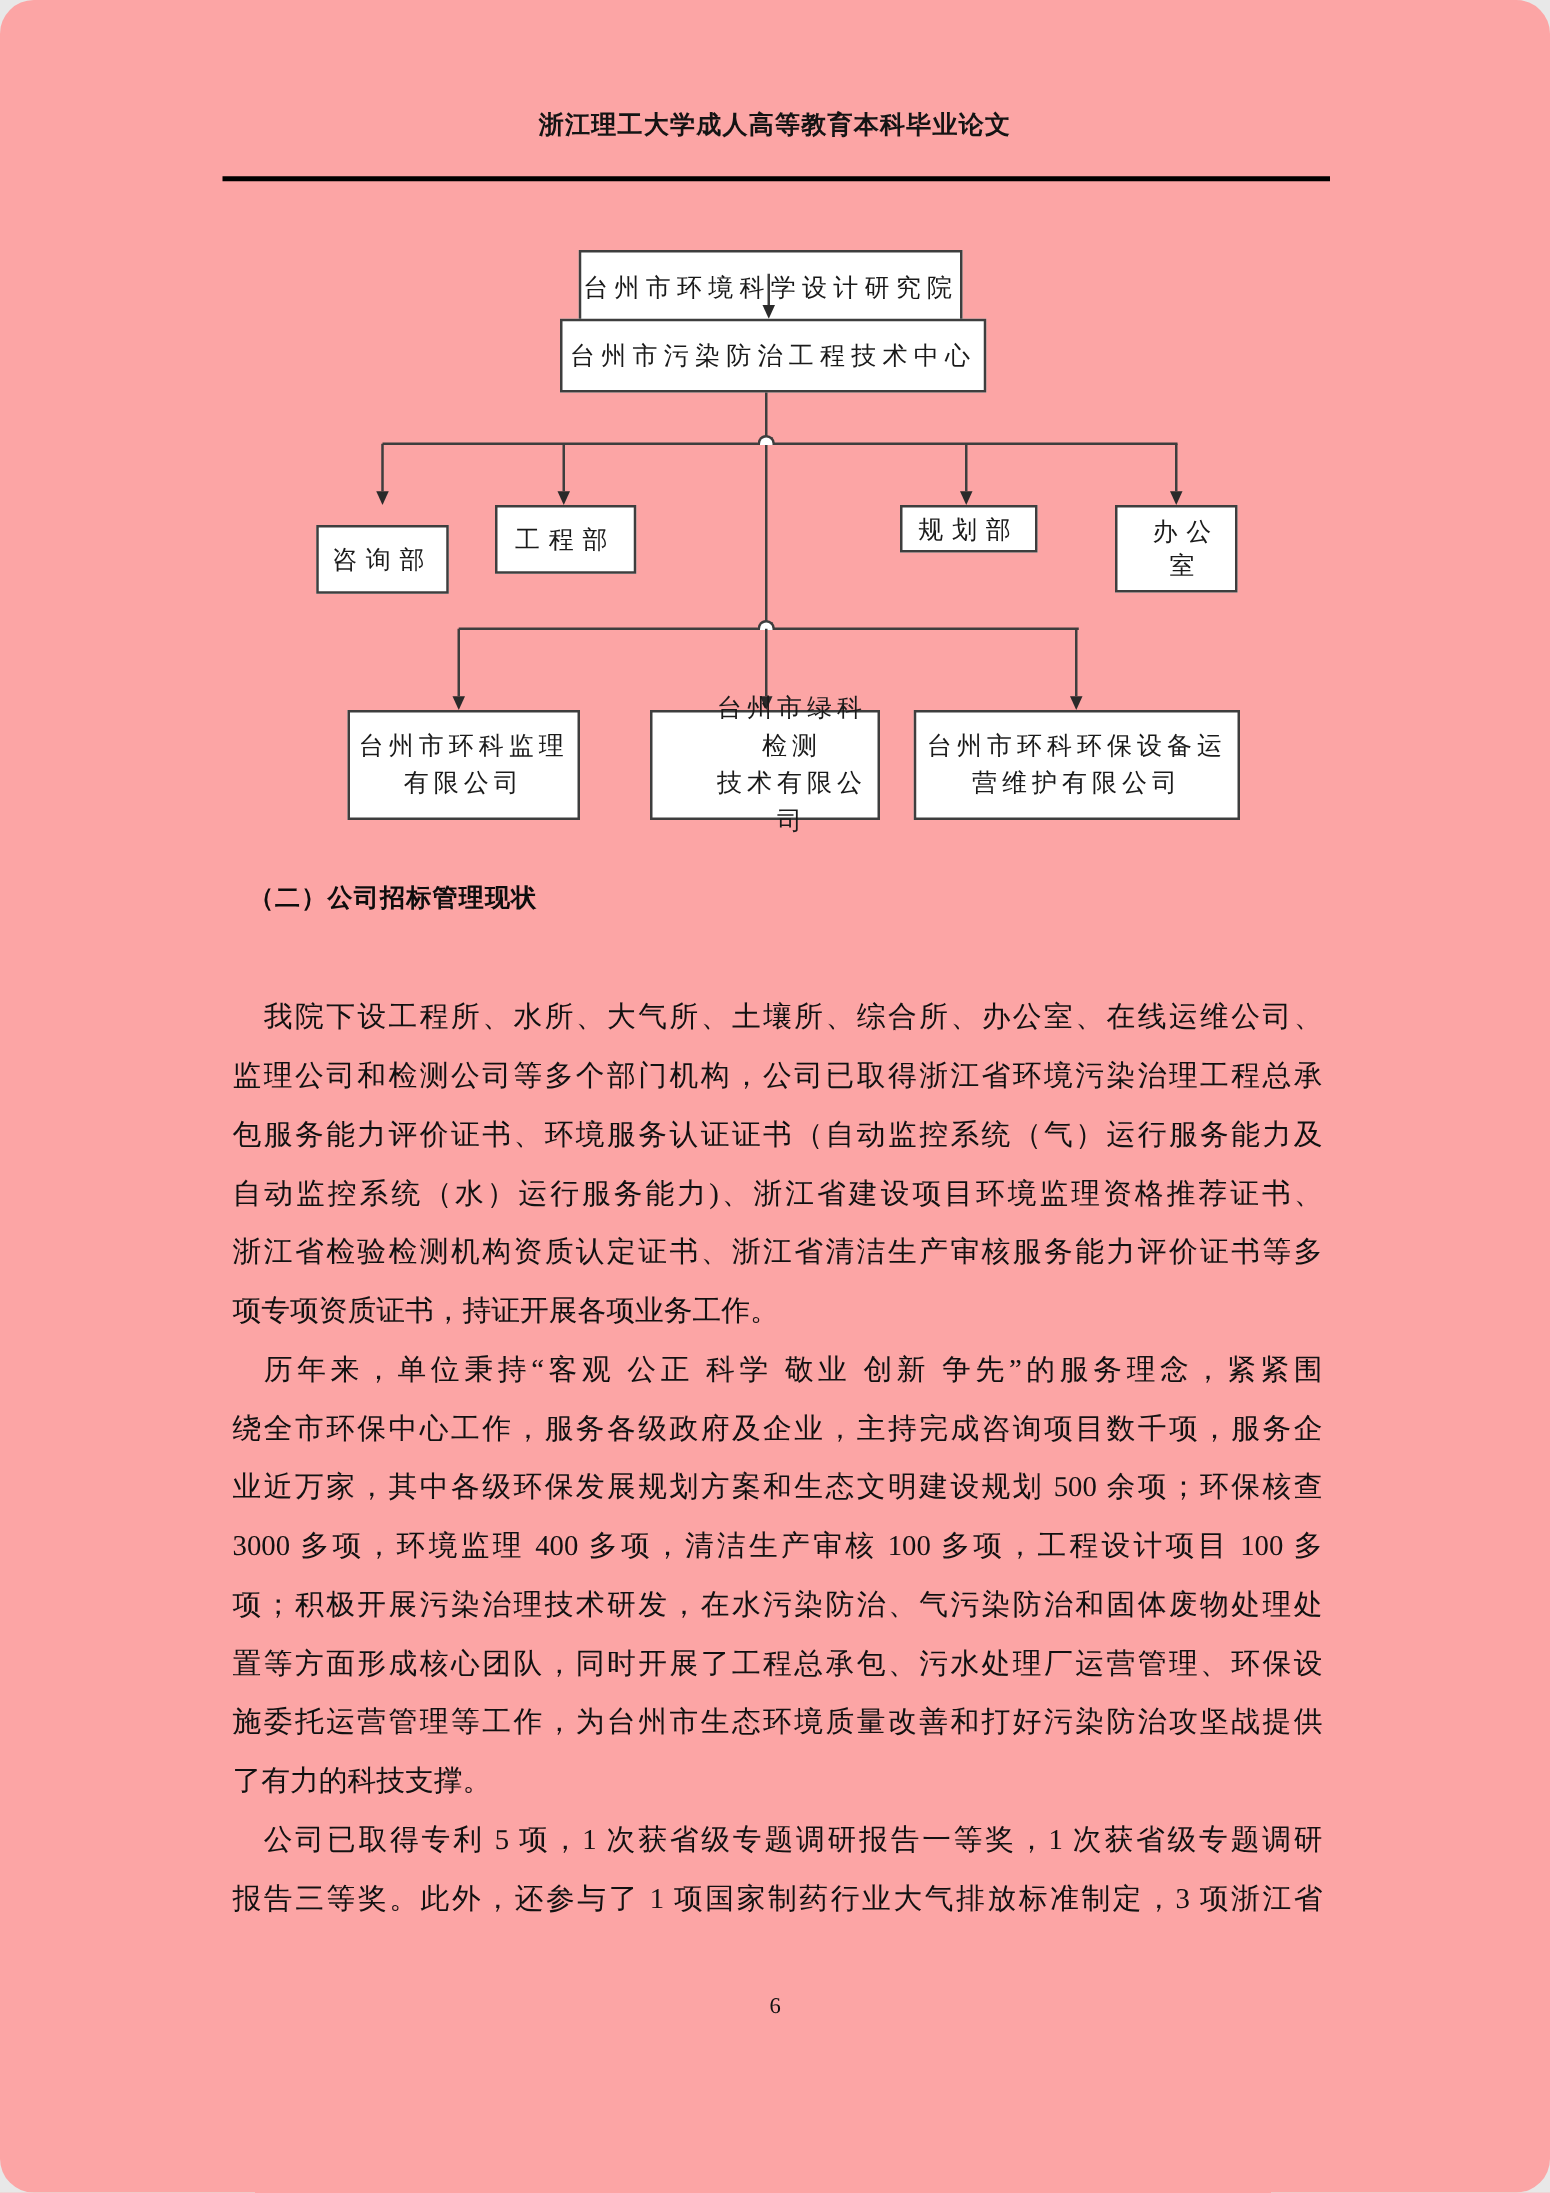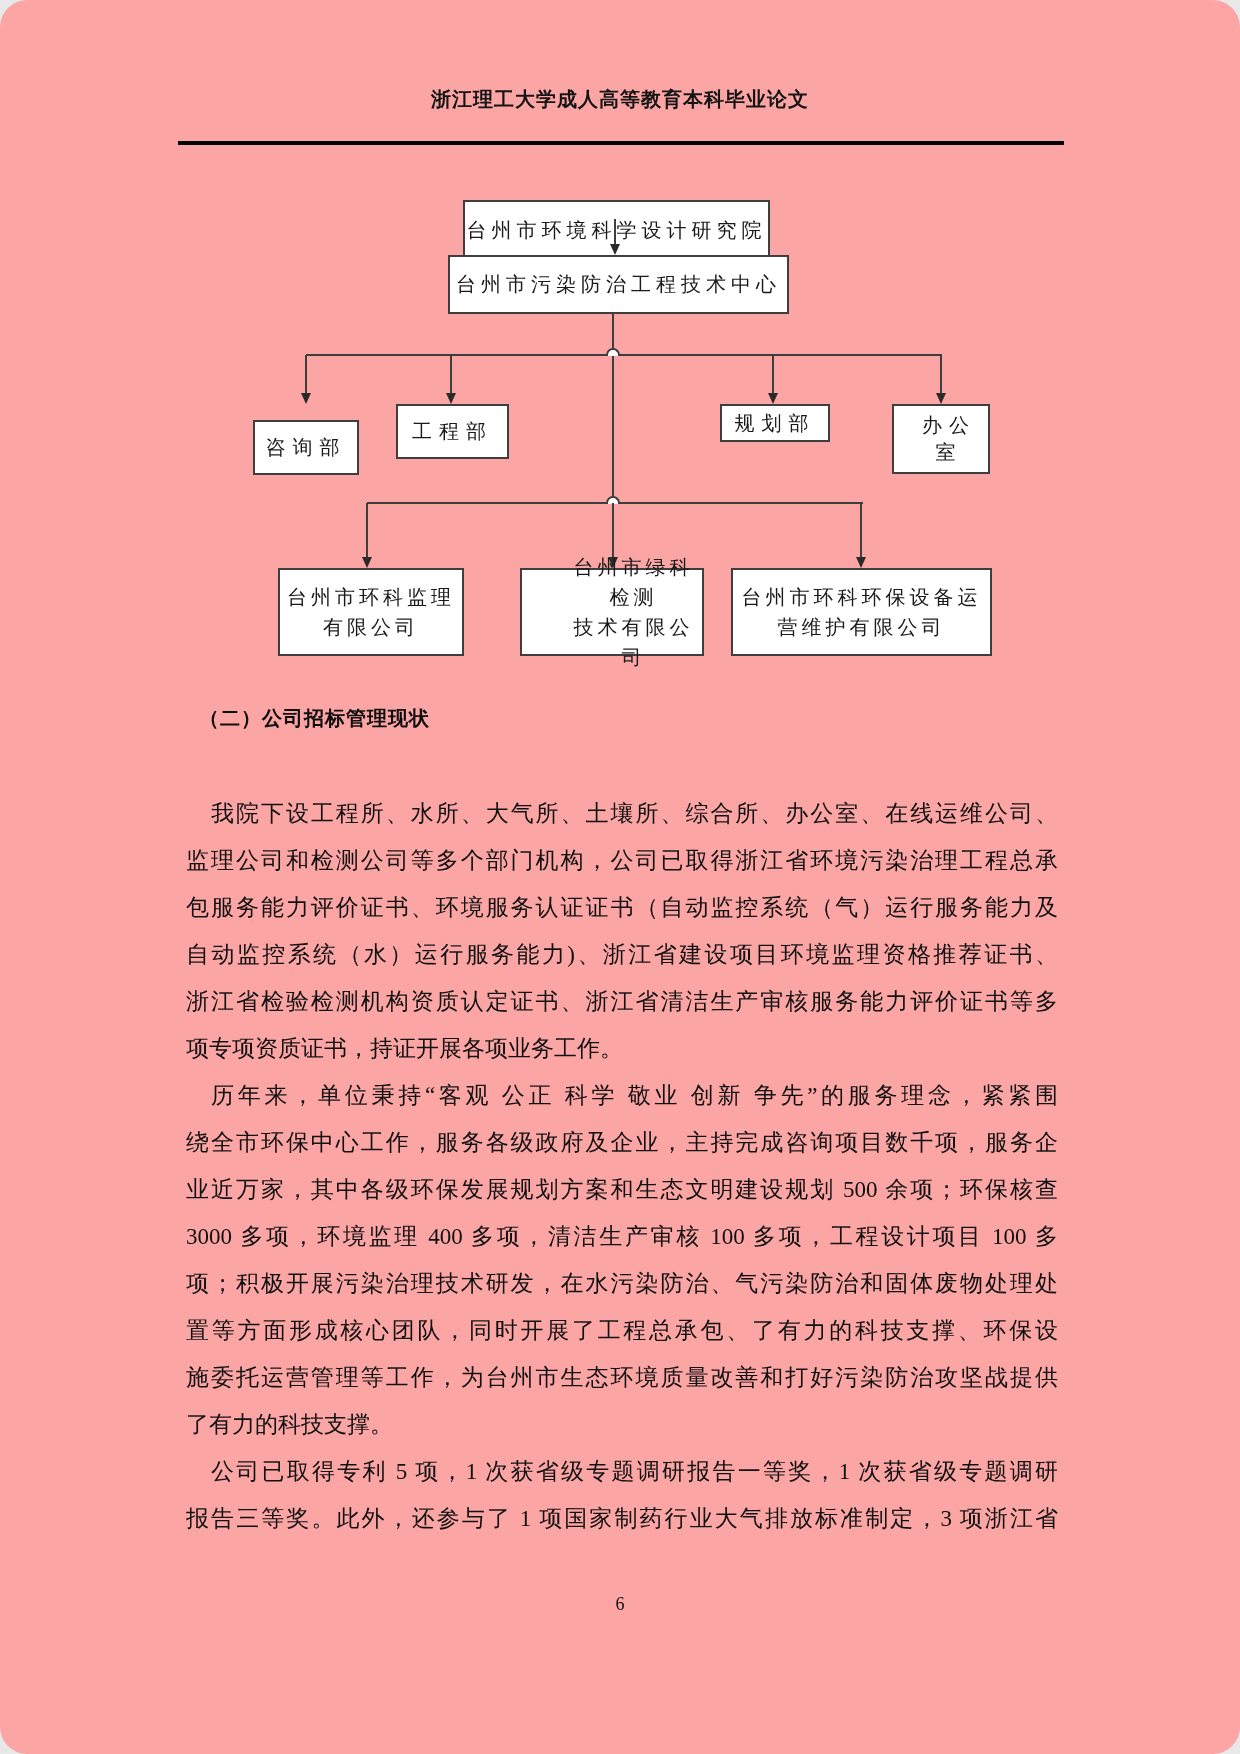--- a/index.html
+++ b/index.html
@@ -131,21 +131,21 @@
     <div class="bl">监理公司和检测公司等多个部门机构，公司已取得浙江省环境污染治理工程总承</div>
     <div class="bl">包服务能力评价证书、环境服务认证证书（自动监控系统（气）运行服务能力及</div>
     <div class="bl">自动监控系统（水）运行服务能力)、浙江省建设项目环境监理资格推荐证书、</div>
     <div class="bl">浙江省检验检测机构资质认定证书、浙江省清洁生产审核服务能力评价证书等多</div>
     <div class="bl short">项专项资质证书，持证开展各项业务工作。</div>
     <div class="bl indent">历年来，单位秉持“客观 公正 科学 敬业 创新 争先”的服务理念，紧紧围</div>
     <div class="bl">绕全市环保中心工作，服务各级政府及企业，主持完成咨询项目数千项，服务企</div>
     <div class="bl">业近万家，其中各级环保发展规划方案和生态文明建设规划 500 余项；环保核查</div>
     <div class="bl">3000 多项，环境监理 400 多项，清洁生产审核 100 多项，工程设计项目 100 多</div>
     <div class="bl">项；积极开展污染治理技术研发，在水污染防治、气污染防治和固体废物处理处</div>
-    <div class="bl">置等方面形成核心团队，同时开展了工程总承包、了有力的科技支撑、环保设</div>
+    <div class="bl">置等方面形成核心团队，同时开展了工程总承包、污水处理厂运营管理、环保设</div>
     <div class="bl">施委托运营管理等工作，为台州市生态环境质量改善和打好污染防治攻坚战提供</div>
     <div class="bl short">了有力的科技支撑。</div>
     <div class="bl indent">公司已取得专利 5 项，1 次获省级专题调研报告一等奖，1 次获省级专题调研</div>
     <div class="bl">报告三等奖。此外，还参与了 1 项国家制药行业大气排放标准制定，3 项浙江省</div>
   </div>
 
   <div class="page-number">6</div>
 
 </div>
 

